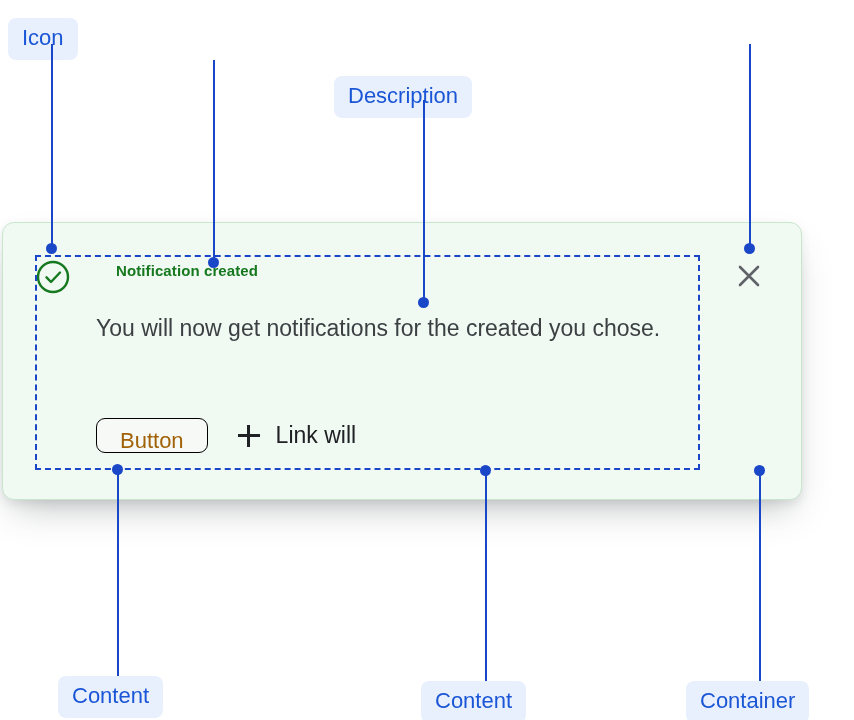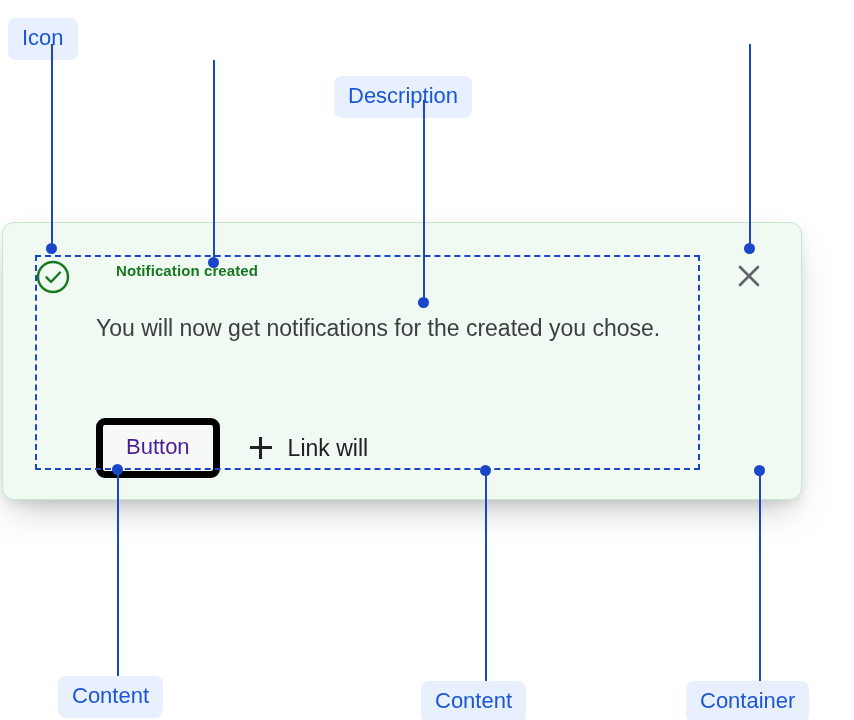--- a/index.html
+++ b/index.html
@@ -119,25 +119,25 @@
     left: 96px;
     top: 418px;
     display: flex;
     align-items: center;
     z-index: 15;
   }
 
   .action-button {
     font-family: "Liberation Sans", sans-serif;
     font-size: 22px;
-    color: #4c1d95;
+    color: #a16207;
     background: #f7f9f7;
-    border: 7px solid #000000;
+    border: 1px solid #000000;
     border-radius: 9px;
-    padding: 11px 23px 13px 23px;
+    padding: 11px 23px 0 23px;
     line-height: 1;
     cursor: pointer;
   }
 
   .action-link {
     display: flex;
     align-items: center;
     margin-left: 30px;
     font-size: 23px;
     color: #202124;

